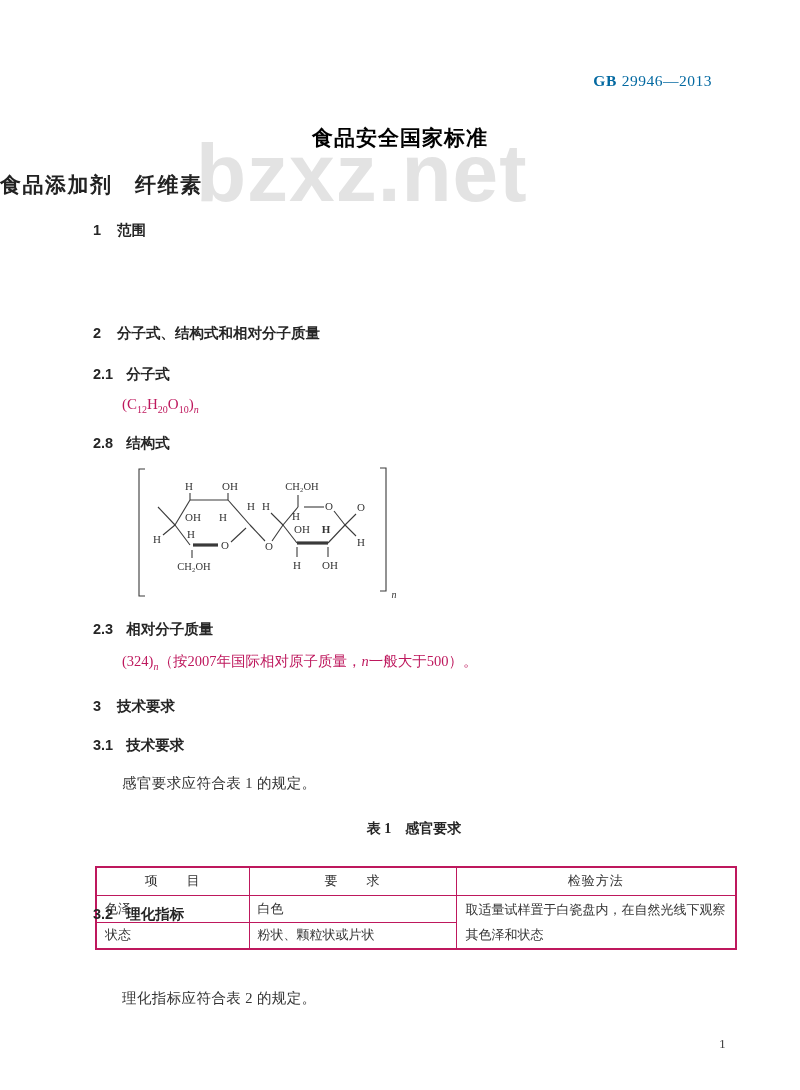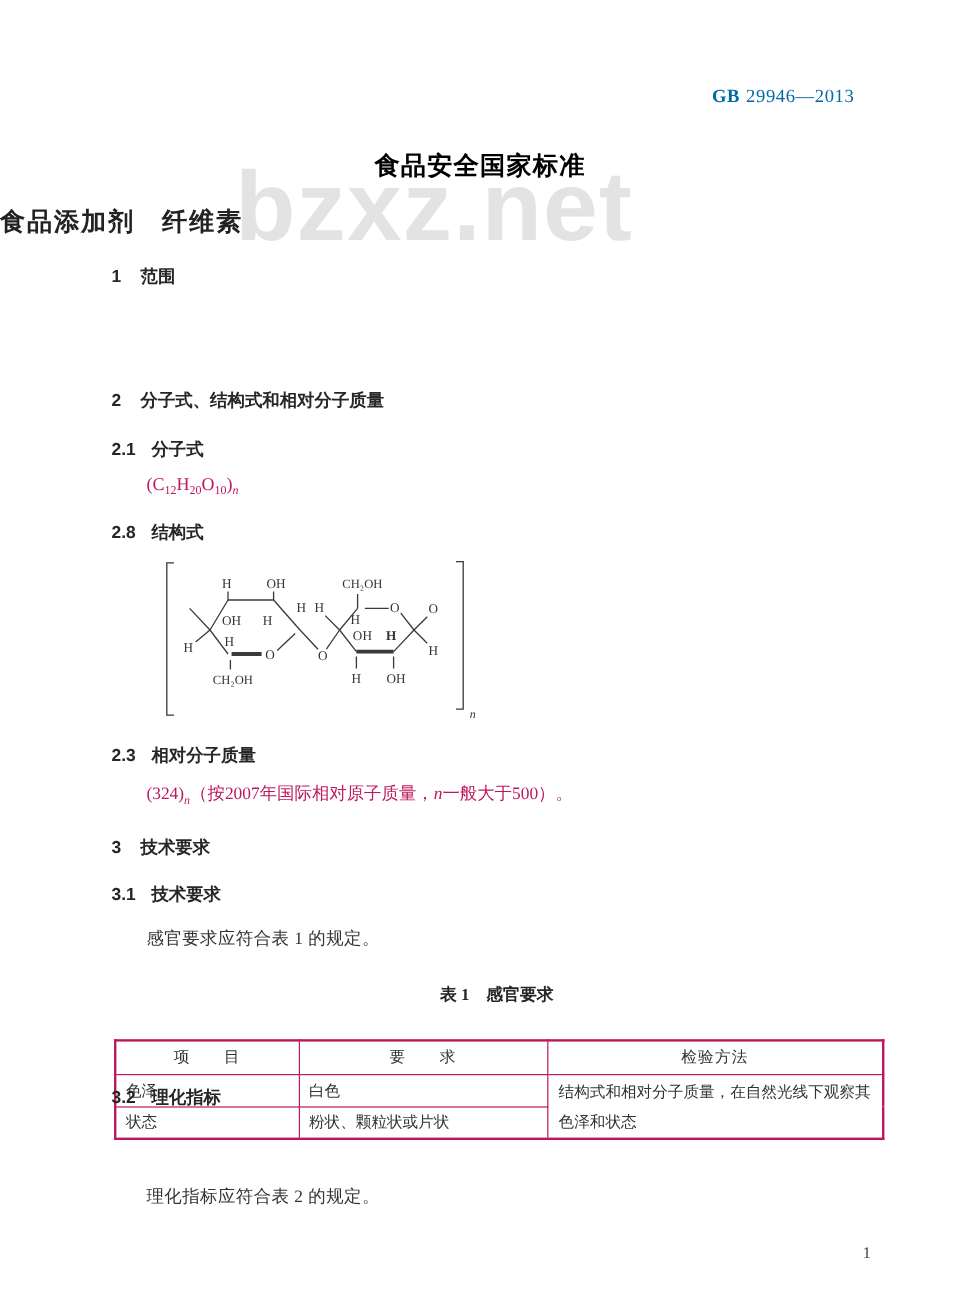--- a/index.html
+++ b/index.html
@@ -179,21 +179,21 @@
       </colgroup>
     <tbody>
         <tr>
       <th>项　　目</th>
       <th>要　　求</th>
       <th>检验方法</th>
     </tr>
     <tr>
       <td>色泽</td>
       <td>白色</td>
-      <td class="method" rowspan="2">结构式和相对分子质量，在自然光线下观察其色泽和状态</td>
+      <td class="method" rowspan="2">取适量试样置于白瓷盘内，在自然光线下观察其色泽和状态</td>
     </tr>
     <tr>
       <td>状态</td>
       <td>粉状、颗粒状或片状</td>
     </tr>
   </tbody>
     </table>
 
   <div class="heading sub" style="top:905px">
     <span class="num">3.2</span><span>理化指标</span>

